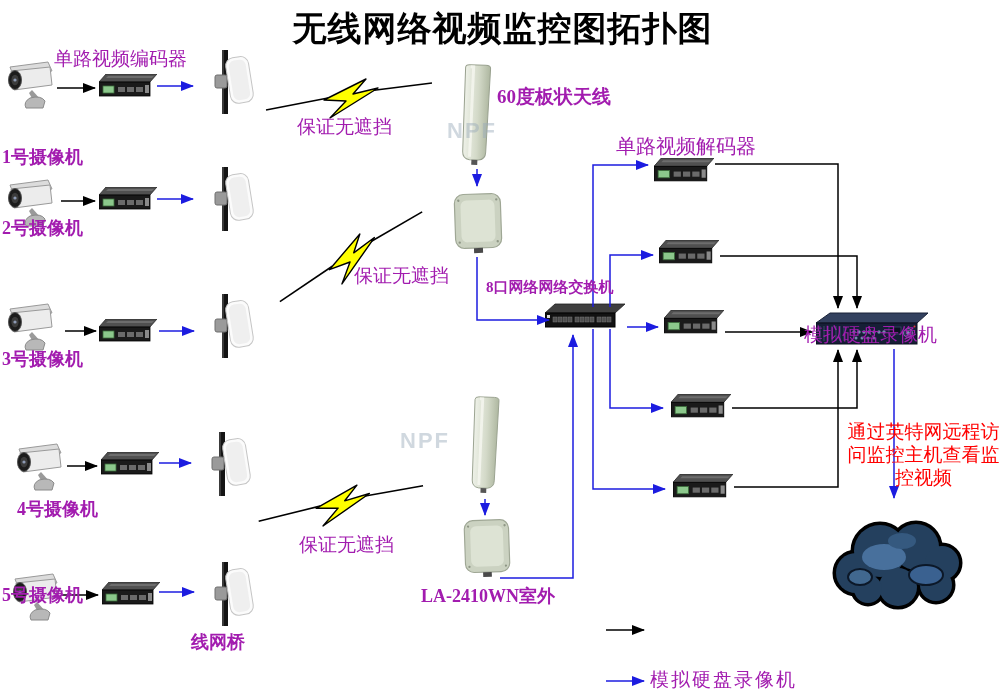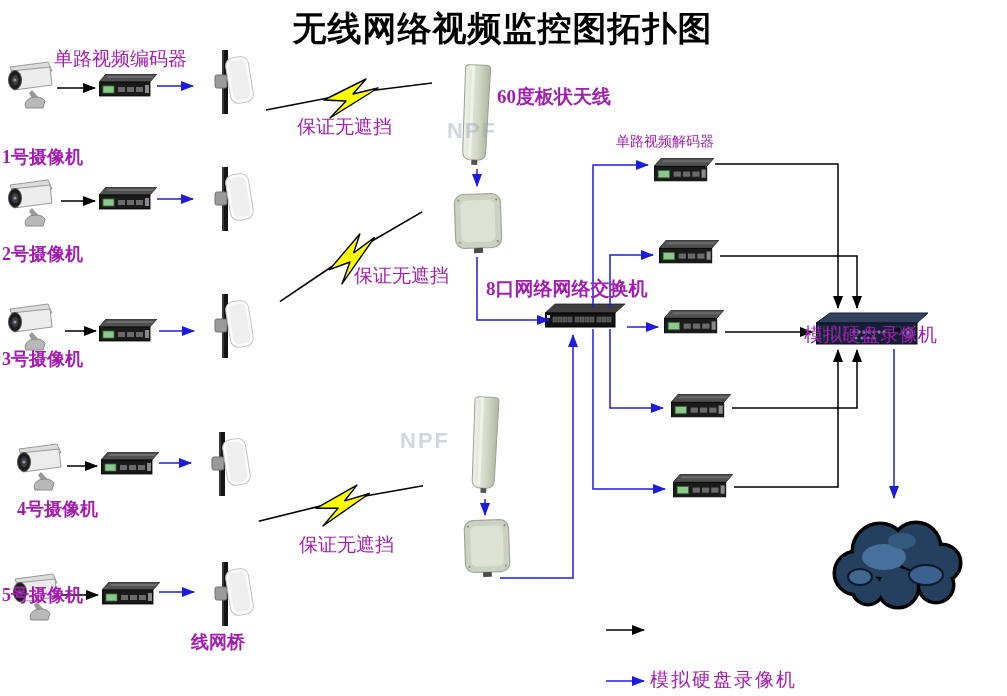--- a/index.html
+++ b/index.html
@@ -203,21 +203,21 @@
       </svg>
     </div>
   <div class="dev" style="left:196px;top:562px;">
       <svg width="60" height="64">
         <use href="#sym-antenna"></use>
       </svg>
     </div>
 
   <div class="lbl" style="left:54px;top:48px;font-size:19px;">单路视频编码器</div>
   <div class="lbl b" style="left:2px;top:102px;margin-top:45px;">1号摄像机</div>
-  <div class="lbl b" style="left:2px;top:244px;">2号摄像机</div>
+  <div class="lbl b" style="left:2px;top:218px;">2号摄像机</div>
   <div class="lbl b" style="left:2px;top:349px;">3号摄像机</div>
   <div class="lbl b" style="left:17px;top:499px;">4号摄像机</div>
   <div class="lbl b" style="left:2px;top:585px;">5号摄像机</div>
 
   <div class="lbl b ctr" style="left:148px;top:632px;width:140px;white-space:normal;line-height:21px;">
     <div>线网桥</div>
   </div>
 
   <div class="dev" style="left:264px;top:76px;">
       <svg width="170" height="46">
@@ -264,36 +264,37 @@
         <rect x="30" y="14" width="4" height="5"></rect>
           <rect x="35" y="14" width="4" height="5"></rect>
           <rect x="40" y="14" width="4" height="5"></rect>
           <rect x="45" y="14" width="4" height="5"></rect>
         <rect x="52" y="14" width="4" height="5"></rect>
           <rect x="57" y="14" width="4" height="5"></rect>
           <rect x="62" y="14" width="4" height="5"></rect>
       </g>
     </svg>
   </div>
-  <div class="lbl b" style="left:486px;top:278px;font-size:19px;">8口网络网络交换机</div>
+  <div class="lbl b" style="left:486px;top:278px;font-size:15px;">8口网络网络交换机</div>
 
   <div class="dev" style="left:462px;top:394px;">
       <svg width="46" height="102">
         <use href="#sym-panel"></use>
       </svg>
     </div>
   <div class="dev" style="left:462px;top:517px;">
       <svg width="50" height="62">
         <use href="#sym-bridge"></use>
       </svg>
     </div>
   <div class="lbl b ctr" style="left:408px;top:586px;width:160px;white-space:normal;line-height:21px;">
-  </div>
-
-  <div class="lbl" style="left:616px;top:134px;font-size:14px;">单路视频解码器</div>
+    <div>LA-2410WN室外</div>
+  </div>
+
+  <div class="lbl" style="left:616px;top:134px;font-size:20px;">单路视频解码器</div>
   <div class="dev" style="left:654px;top:158px;">
       <svg width="60" height="25">
         <use href="#sym-codec"></use>
       </svg>
     </div>
   <div class="dev" style="left:659px;top:240px;">
       <svg width="60" height="25">
         <use href="#sym-codec"></use>
       </svg>
     </div>
@@ -340,20 +341,25 @@
           <circle cx="52" cy="26" r="1.5"></circle>
           <circle cx="58" cy="26" r="1.5"></circle>
       </g>
       <rect x="73" y="15" width="12" height="7" fill="#0c1220" stroke="#3a4a6e" stroke-width="0.8"></rect>
       <circle cx="92" cy="21" r="4.5" fill="#22304e" stroke="#7688ae" stroke-width="1"></circle>
       <circle cx="92" cy="21" r="1.8" fill="#8fa2c8"></circle>
       <circle cx="98.5" cy="14.5" r="1" fill="#e03a3a"></circle>
     </svg>
   </div>
 
+  <div class="lbl note" style="left:840px;top:420px;width:167px;">
+    <div>通过英特网远程访</div>
+    <div>问监控主机查看监</div>
+    <div>控视频</div>
+  </div>
 
   <div class="dev" style="left:826px;top:497px;">
     <svg width="140" height="116">
       <g stroke="#000" stroke-width="7" fill="#24405e" stroke-linejoin="round">
         <circle cx="30" cy="76" r="20"></circle>
           <circle cx="54" cy="54" r="26"></circle>
           <circle cx="90" cy="50" r="23"></circle>
         <circle cx="116" cy="66" r="17"></circle>
           <circle cx="110" cy="88" r="16"></circle>
           <circle cx="72" cy="90" r="19"></circle>

